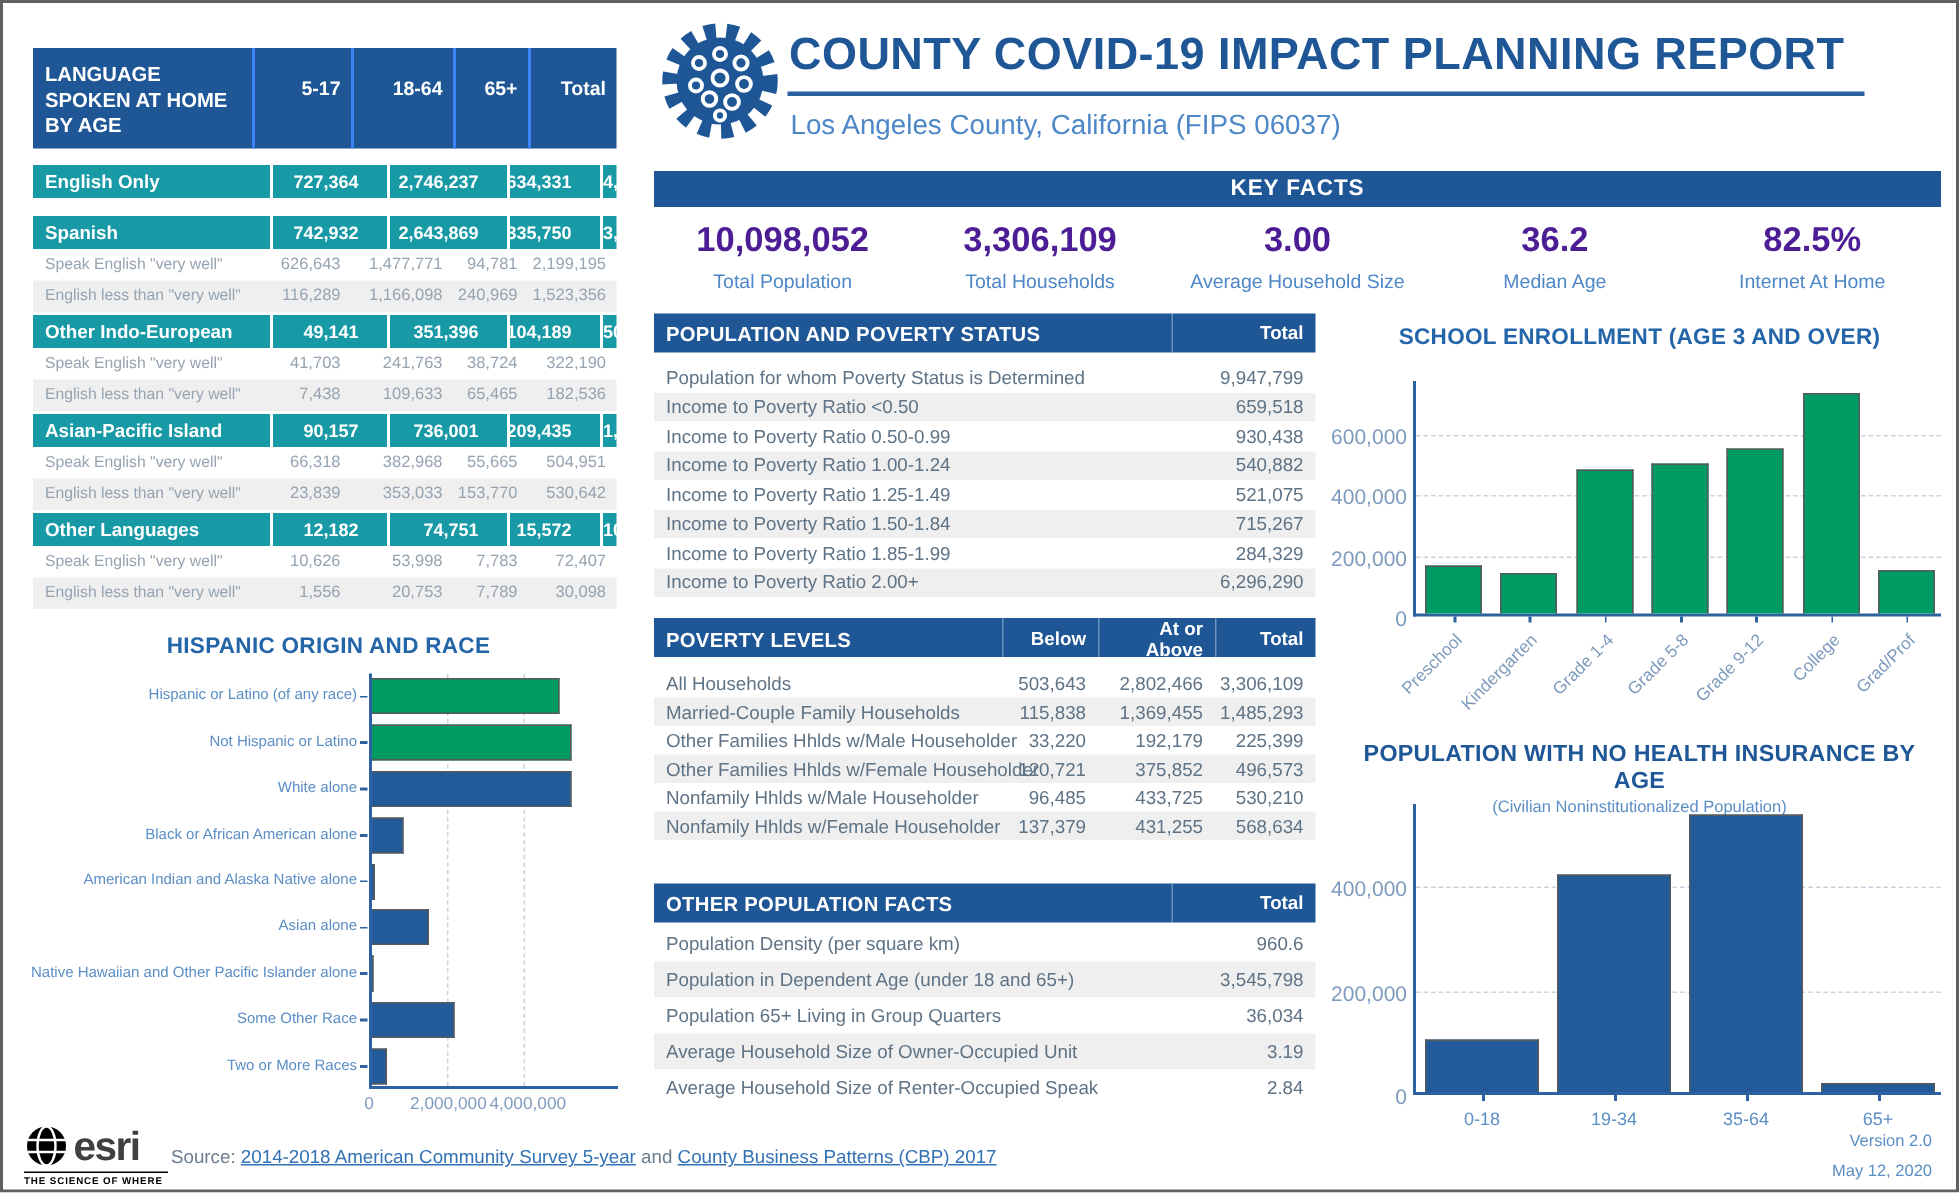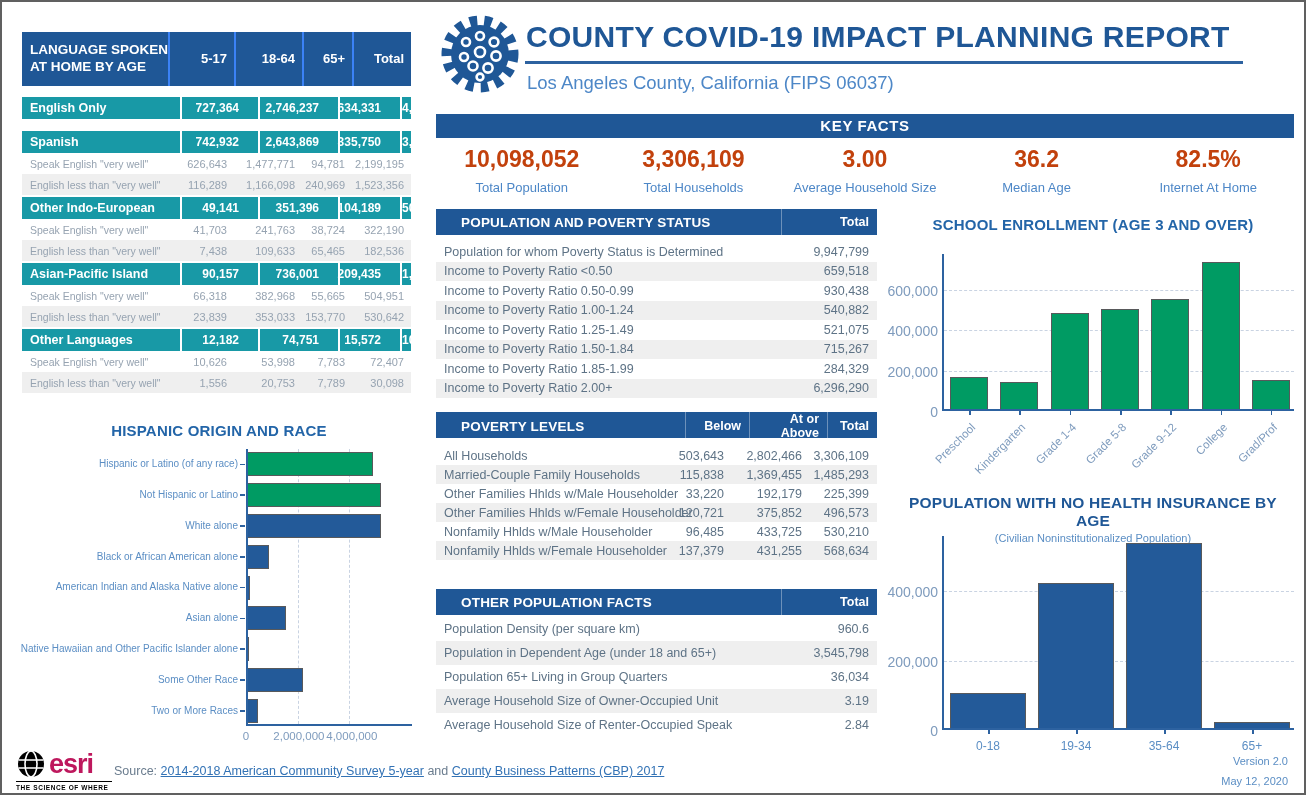--- a/index.html
+++ b/index.html
@@ -2,34 +2,34 @@
 <html><head>
 <meta charset="utf-8">
 <style>
   html,body{margin:0;padding:0;background:#fff;}
   *{box-sizing:border-box;font-family:"Liberation Sans",sans-serif;}
   .page{position:relative;width:1306px;height:795px;background:#fff;border:2px solid #606060;overflow:hidden;}
   .abs{position:absolute;}
 
   
   .lt-header{display:grid;grid-template-columns:146px 66px 68px 50px 1fr;background:#1F5796;color:#fff;min-height:54px;margin-bottom:11px;}
-  .lt-title{font-size:13.5px;font-weight:bold;padding:10px 0 6px 8px;line-height:1.25;}
+  .lt-title{font-size:13.5px;font-weight:bold;padding:10px 12px 6px 8px;line-height:1.25;}
   .lt-hcol{font-size:13px;font-weight:bold;text-align:right;padding:19px 7px 12px 0;border-left:2px solid #3b82f6;}
   .lt-block{margin-bottom:2px;}
   .lt-solo{margin-bottom:12px;}
   .lt-trow{display:grid;grid-template-columns:146px 66px 68px 50px 1fr;background:#1899A6;color:#fff;height:22px;align-items:center;gap:12px;}
   .lt-tlabel{font-size:12.5px;font-weight:bold;padding-left:8px;}
   .lt-tval{font-size:12px;font-weight:bold;text-align:right;padding-right:7px;border-left:2px solid #fff;height:100%;display:flex;align-items:center;justify-content:flex-end;}
   .lt-srow{display:grid;grid-template-columns:146px 66px 68px 50px 1fr;height:21px;align-items:center;color:#96A3B1;background:#fff;}
   .lt-srow.alt{background:#EFEFEF;}
   .lt-slabel{font-size:10.5px;padding-left:8px;}
   .lt-sval{font-size:11px;text-align:right;padding-right:7px;}
 
   
-  .ft-header{display:grid;background:#1F5796;color:#fff;height:26px;align-items:center;padding-left:17px;}
+  .ft-header{display:grid;background:#1F5796;color:#fff;height:26px;align-items:center;}
   .ft-title{font-size:13.5px;font-weight:bold;padding-left:8px;letter-spacing:.2px;}
   .ft-hcol{font-size:12.5px;font-weight:bold;text-align:right;padding-right:8px;border-left:1px solid rgba(255,255,255,.35);height:100%;display:flex;align-items:center;justify-content:flex-end;}
   .ft-row{display:grid;align-items:center;color:#5E7386;background:#fff;}
   .ft-row.alt{background:#EFEFEF;}
   .ft-label{font-size:12.5px;padding-left:8px;white-space:nowrap;}
   .ft-val{font-size:12.5px;text-align:right;padding-right:8px;}
   .cols-2 .ft-header,.cols-2 .ft-row{grid-template-columns:1fr 96px;}
   .cols-4 .ft-header,.cols-4 .ft-row{grid-template-columns:232px 64px 78px 1fr;}
   #t1 .ft-row{height:19.5px;}
   #t2 .ft-row{height:19px;}
@@ -40,21 +40,21 @@
 
   
   .main-title{font-size:30px;font-weight:bold;color:#1F5796;letter-spacing:.3px;white-space:nowrap;}
   .title-rule{background:#2D62A0;height:3px;}
   .subtitle{font-size:18.5px;color:#4D87C7;}
 
   
   .kf-band{background:#1F5796;color:#fff;text-align:center;font-size:15px;font-weight:bold;letter-spacing:.6px;line-height:24px;}
   .kf-stats{display:flex;}
   .kf-stat{flex:1;text-align:center;}
-  .kf-value{font-size:23px;font-weight:bold;color:#c2410c;}
+  .kf-value{font-size:23px;font-weight:bold;color:#4c1d95;}
   .kf-label{font-size:13px;color:#4D87C7;margin-top:7px;}
 
   
   .chart-title{font-size:15px;font-weight:bold;color:#2365A8;text-align:center;letter-spacing:.2px;}
   .chart-sub{font-size:11px;color:#5B8EC4;text-align:center;margin-top:2px;}
   .vplot{position:absolute;border-left:2px solid #2D62A0;border-bottom:2px solid #2D62A0;}
   .vbar{position:absolute;bottom:0;border:1px solid #58595B;border-bottom:none;}
   .grid-h{position:absolute;left:0;right:0;border-top:1.5px dashed #C9D3E2;}
   .ytick{position:absolute;left:-60px;width:54px;text-align:right;font-size:14px;color:#7E9BBD;}
   .xtickmark{position:absolute;bottom:-6px;width:1.5px;height:4px;background:#2D62A0;}
@@ -70,21 +70,21 @@
   .htick{width:5px;height:1.5px;background:#2D62A0;margin:0 3px 0 2px;}
   .hbararea{width:166px;height:24px;position:relative;}
   .hbar{position:absolute;left:0;top:0;height:100%;border:1px solid #58595B;border-left:none;}
   .h-ticks{position:relative;margin-left:226px;height:16px;margin-top:4px;}
   .h-xtick{position:absolute;width:80px;text-align:center;font-size:11.5px;color:#7E9BBD;}
 
   
   .src-line{font-size:12.5px;color:#6A7C8E;}
   .src-link{color:#3272B5;text-decoration:underline;cursor:pointer;}
   .ver-box{text-align:right;font-size:11px;color:#5B8EC4;line-height:1.8;}
-  .esri-word{font-size:27px;font-weight:bold;color:#be185d;letter-spacing:-1px;line-height:1;}
+  .esri-word{font-size:27px;font-weight:bold;color:#404040;letter-spacing:-1px;line-height:1;}
   .esri-tag{font-size:6.5px;font-weight:bold;color:#000;letter-spacing:.6px;border-top:1.5px solid #000;padding-top:2px;margin-top:2px;}
 </style>
 </head>
 <body>
 
 <div class="page">
 
   <section class="abs" style="left:20px;top:30px;width:389px;">
     <div class="lt-header">
       <div class="lt-title">LANGUAGE SPOKEN AT HOME BY AGE</div>

